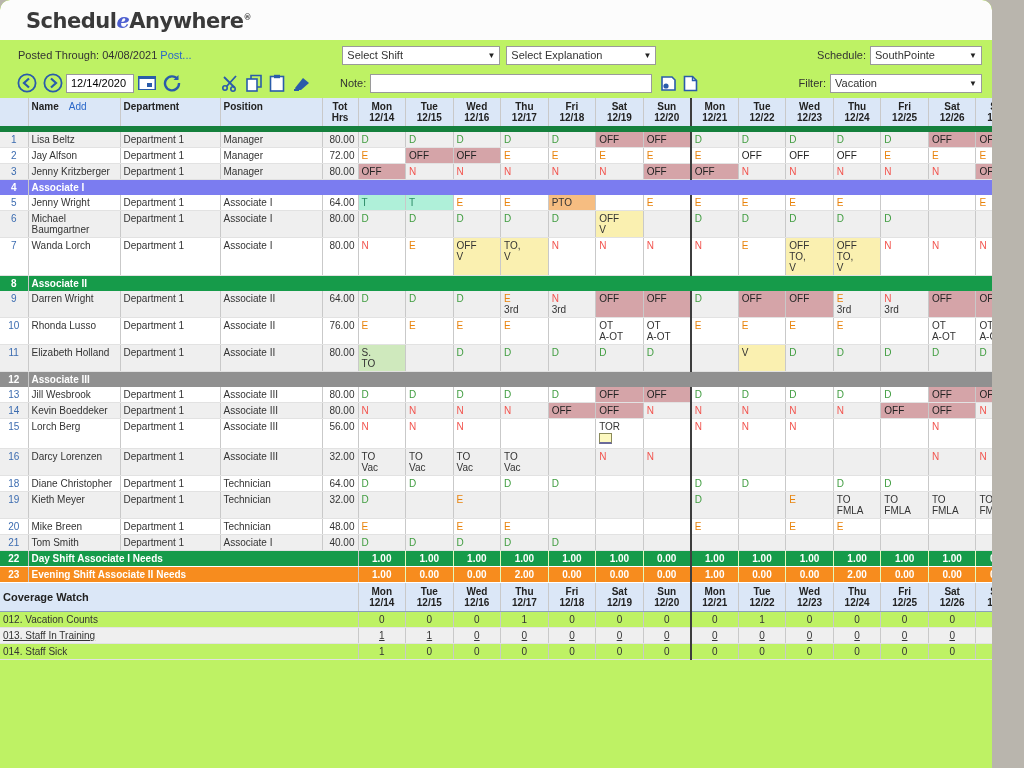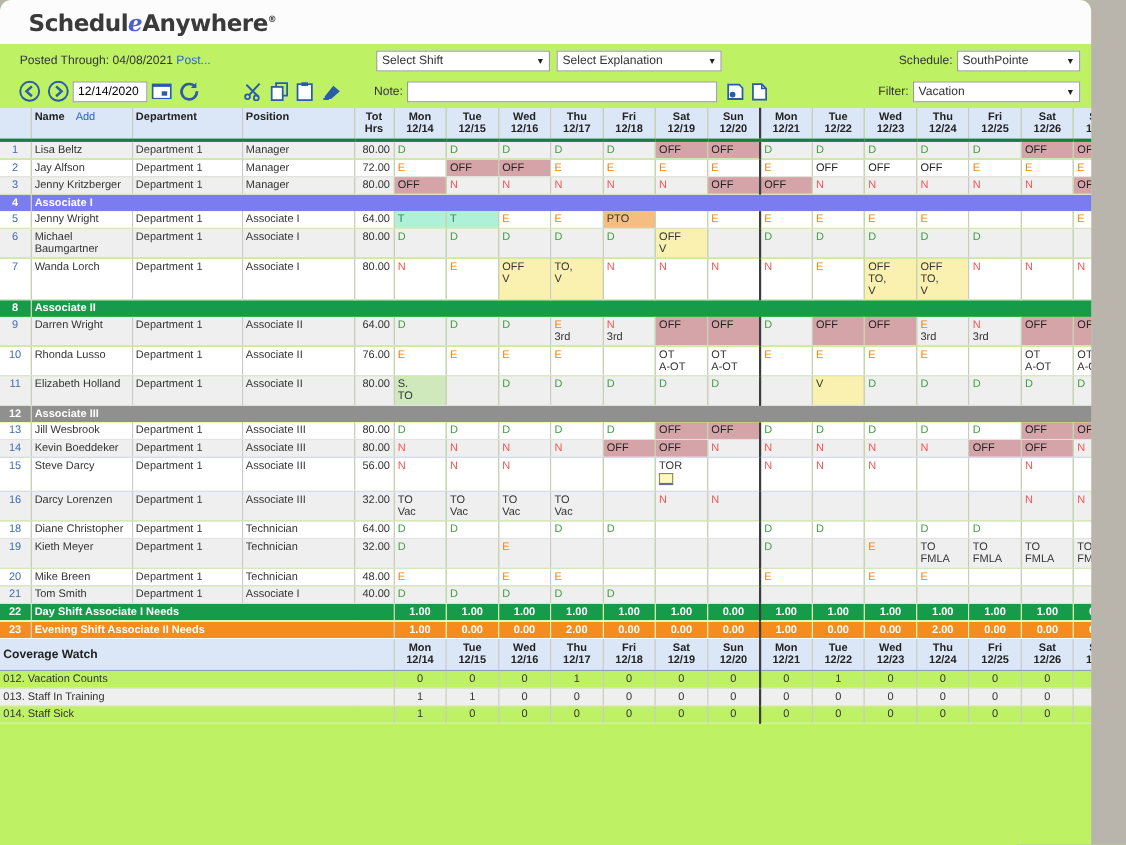--- a/index.html
+++ b/index.html
@@ -33,21 +33,21 @@
   .sel .caret { font-size:8px; color:#222; margin-left:6px; }
   .spacer { flex:1; }
   .txt { border:1px solid #9a9a9a; height:19px; background:#fff; font-size:11px; padding:0 4px; font-family:"Liberation Sans",sans-serif; }
   .icnbtn { display:inline-flex; align-items:center; justify-content:center; cursor:pointer; margin:0 3px; }
   .lbl { margin:0 4px 0 10px; }
 
   
   table { border-collapse:collapse; table-layout:fixed; }
   .sched { width:1024px; margin:0; }
   .sched th, .sched td { padding:2px 3px; vertical-align:top; border-right:1px solid #c9c9c9; font-size:10px; line-height:11px; overflow:hidden; }
-  .sched thead th { background:#dbe7f7; color:#222; font-weight:bold; text-align:center; border-bottom:3px solid #15803d; padding-top:3px; padding-bottom:3px; }
+  .sched thead th { background:#dbe7f7; color:#222; font-weight:bold; text-align:center; border-bottom:6px solid #15803d; padding-top:3px; padding-bottom:3px; }
   .sched thead th.lft { text-align:left; }
   .sched td { border-bottom:1px solid #e2e2e2; }
   tr.shaded td { background:#efefef; }
   tr.plainrow td { background:#fff; }
   td.numcol, th.numcol { text-align:center; color:#3c6cb0; border-right:1px solid #c9c9c9; }
   td.hrs { text-align:right; color:#333; }
   td.cell { cursor:pointer; }
   .wk { border-left:2px solid #3d3d3d !important; }
   .addlink { color:#2a67c9; font-weight:normal; margin-left:10px; cursor:pointer; }
 
@@ -74,21 +74,21 @@
   tr.needs td.numcol { color:#fff; }
   tr.needs td.val { text-align:center; border-right:1px solid rgba(255,255,255,.55); }
 
   
   .cov { width:1024px; }
   .cov th, .cov td { padding:2px 3px; font-size:10px; line-height:11px; border-right:1px solid #c9c9c9; }
   .cov thead th { background:#dbe7f7; font-weight:bold; text-align:center; border-bottom:1px solid #8aa0bc; color:#222; padding-top:3px; padding-bottom:3px; }
   .cov thead th.ttl { text-align:left; font-size:11px; }
   .cov td { text-align:center; border-bottom:1px solid #e2e2e2; color:#333;margin-left:38px; }
   .cov td.lblc { text-align:left; }
-  .cov tr.shaded td { background:#efefef; }
+  .cov tr.shaded td { background:#efefef;text-decoration:underline; }
 
   svg { display:block; }
 </style>
 </head>
 <body>
 
 <div class="page">
 
   <div class="tophdr">
     <div class="logo"><span>Schedul</span><span class="e">e</span><span>Anywhere</span><span class="reg">®</span></div>
@@ -807,21 +807,21 @@
           </td>
           <td class="cell s-off">
             <div>OFF</div>
           </td>
           <td class="cell s-n">
             <div>N</div>
           </td>
         </tr>
         <tr class="plainrow">
           <td class="numcol">15</td>
-          <td>Steve Darcy</td>
+          <td>Lorch Berg</td>
           <td>Department 1</td>
           <td>Associate III</td>
           <td class="hrs">56.00</td>
           <td class="cell s-n">
             <div>N</div>
           </td>
           <td class="cell s-n">
             <div>N</div>
           </td>
           <td class="cell s-n">

